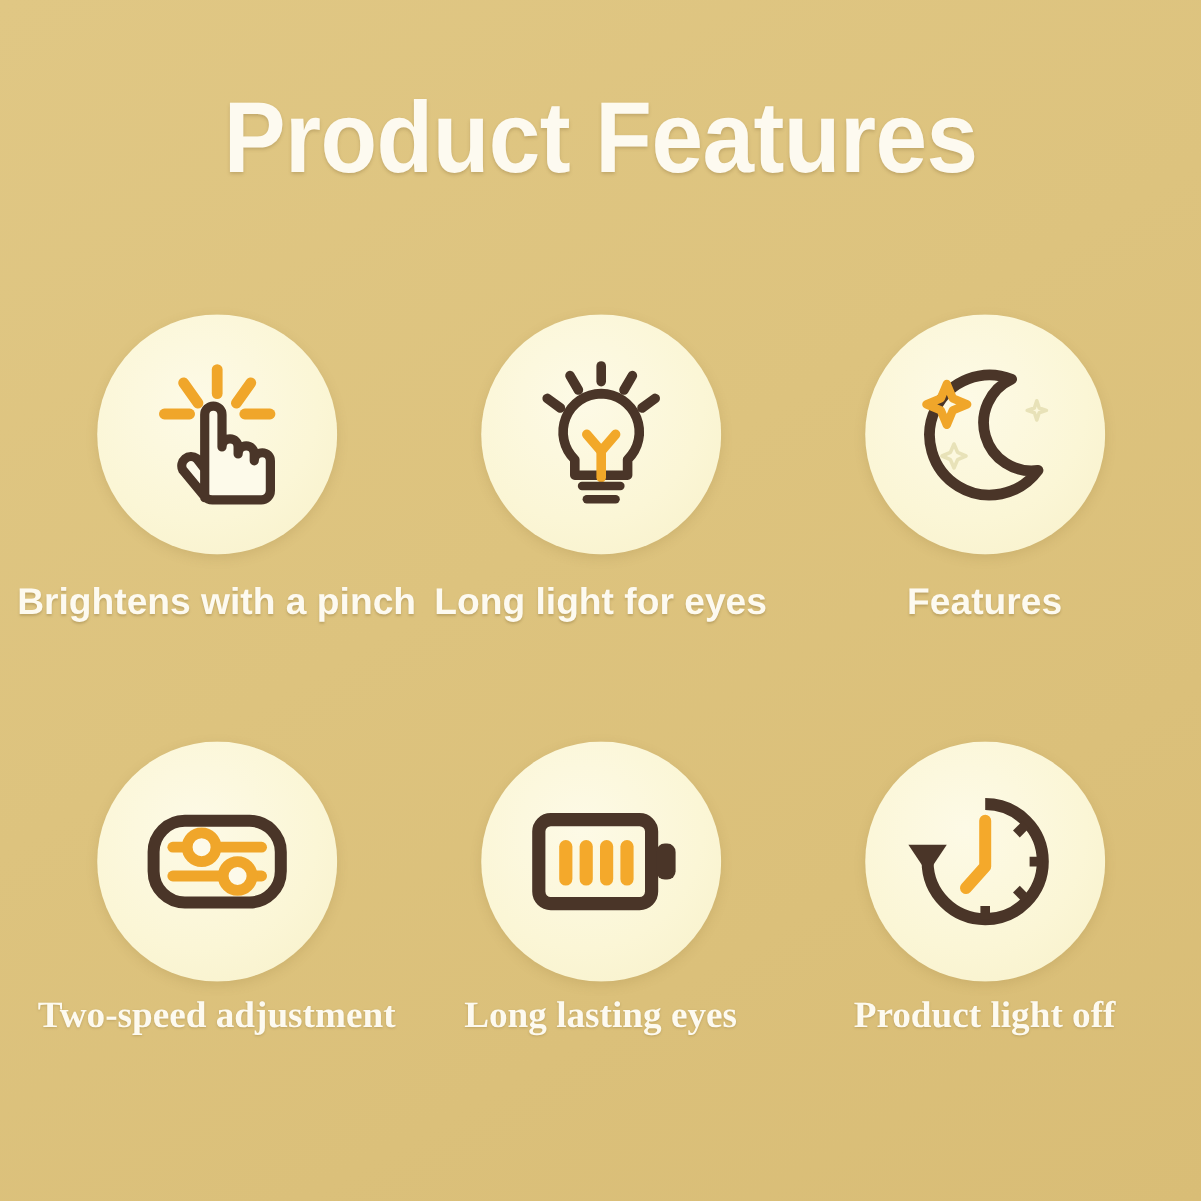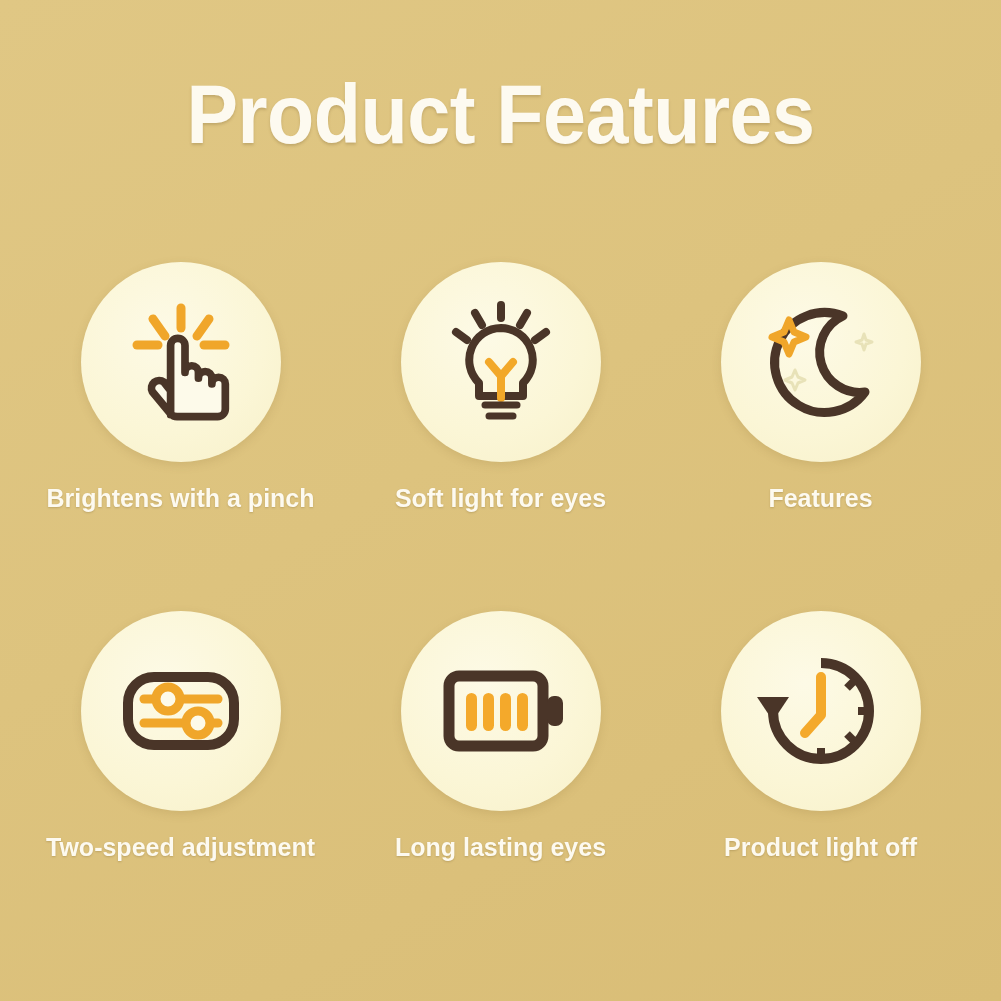--- a/index.html
+++ b/index.html
@@ -72,28 +72,28 @@
     justify-content: center;
     box-shadow: 0 3px 10px rgba(140, 110, 55, 0.18);
   }
   .circle svg { display: block; }
 
   .caption {
     margin-top: 22px;
     color: #fdfaf0;
     font-family: "Liberation Sans", sans-serif;
     font-weight: bold;
-    font-size: 25px;
+    font-size: 31px;
     line-height: 1.15;
     text-align: center;
     white-space: nowrap;
     text-shadow: 0 1px 2px rgba(120, 95, 45, 0.3);
   }
   
-  .row-2 .caption { margin-top: 22px; }
+  .row-2 .caption { margin-top: 10px; font-family: Liberation Serif, serif; }
 </style>
 </head>
 <body>
 
 <div id="page">
 
   <div class="title">Product Features</div>
 
   <div class="grid">
 
@@ -139,21 +139,21 @@
                 <path d="M58 70 L70 84 L82 70"></path>
                 <line x1="70" y1="84" x2="70" y2="106"></line>
               </g>
               <g stroke="#4a3528" stroke-width="7" stroke-linecap="round">
                 <line x1="54" y1="113" x2="86" y2="113"></line>
                 <line x1="58" y1="124" x2="82" y2="124"></line>
               </g>
             </svg>
           </span>
         </div>
-        <div class="caption">Soft light for eyes</div>
+        <div class="caption">Long light for eyes</div>
       </div>
 
       <div class="feature">
         <div class="circle">
           <span>
             <svg width="140" height="140" viewBox="0 0 140 140">
               <path d="M92 24 a50 50 0 1 0 22 76 a40 40 0 0 1 -22 -76 Z" fill="none" stroke="#4a3528" stroke-width="9" stroke-linecap="round" stroke-linejoin="round"></path>
               <path d="M38 28 L43 40 L55 45 L43 50 L38 62 L33 50 L21 45 L33 40 Z" fill="none" stroke="#f0a62a" stroke-width="7" stroke-linejoin="round"></path>
               <path d="M44 78 L47 85 L54 88 L47 91 L44 98 L41 91 L34 88 L41 85 Z" fill="none" stroke="#e8e2b8" stroke-width="3" stroke-linejoin="round"></path>
               <path d="M113 42 L115 48 L121 50 L115 52 L113 58 L111 52 L105 50 L111 48 Z" fill="none" stroke="#e8e2b8" stroke-width="3" stroke-linejoin="round"></path>

